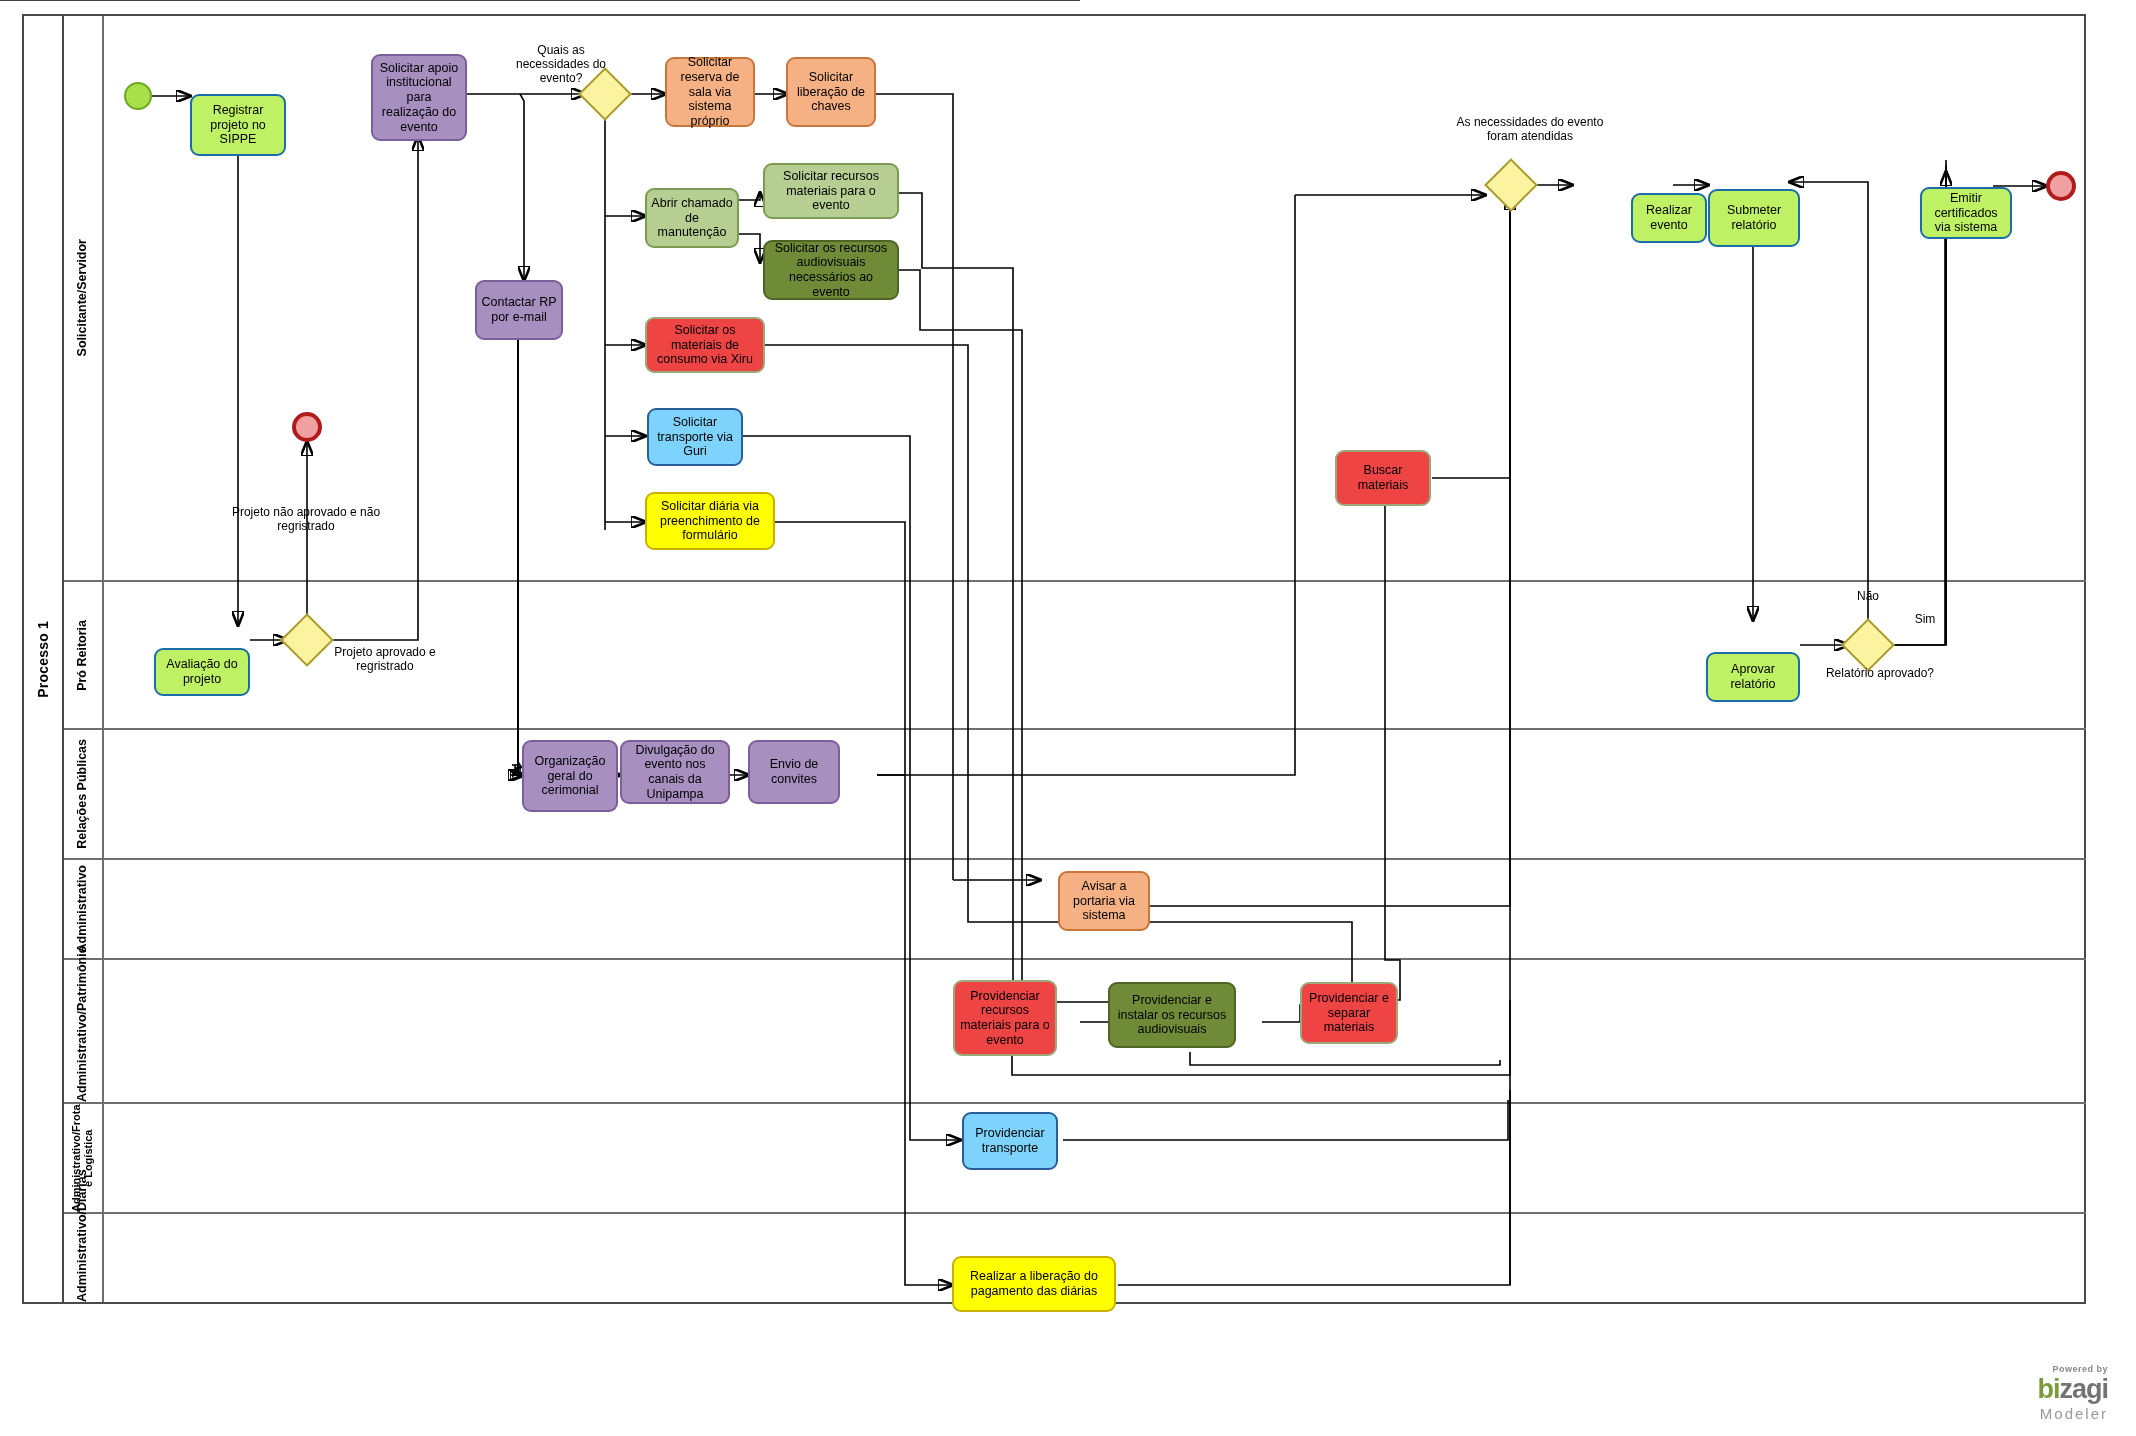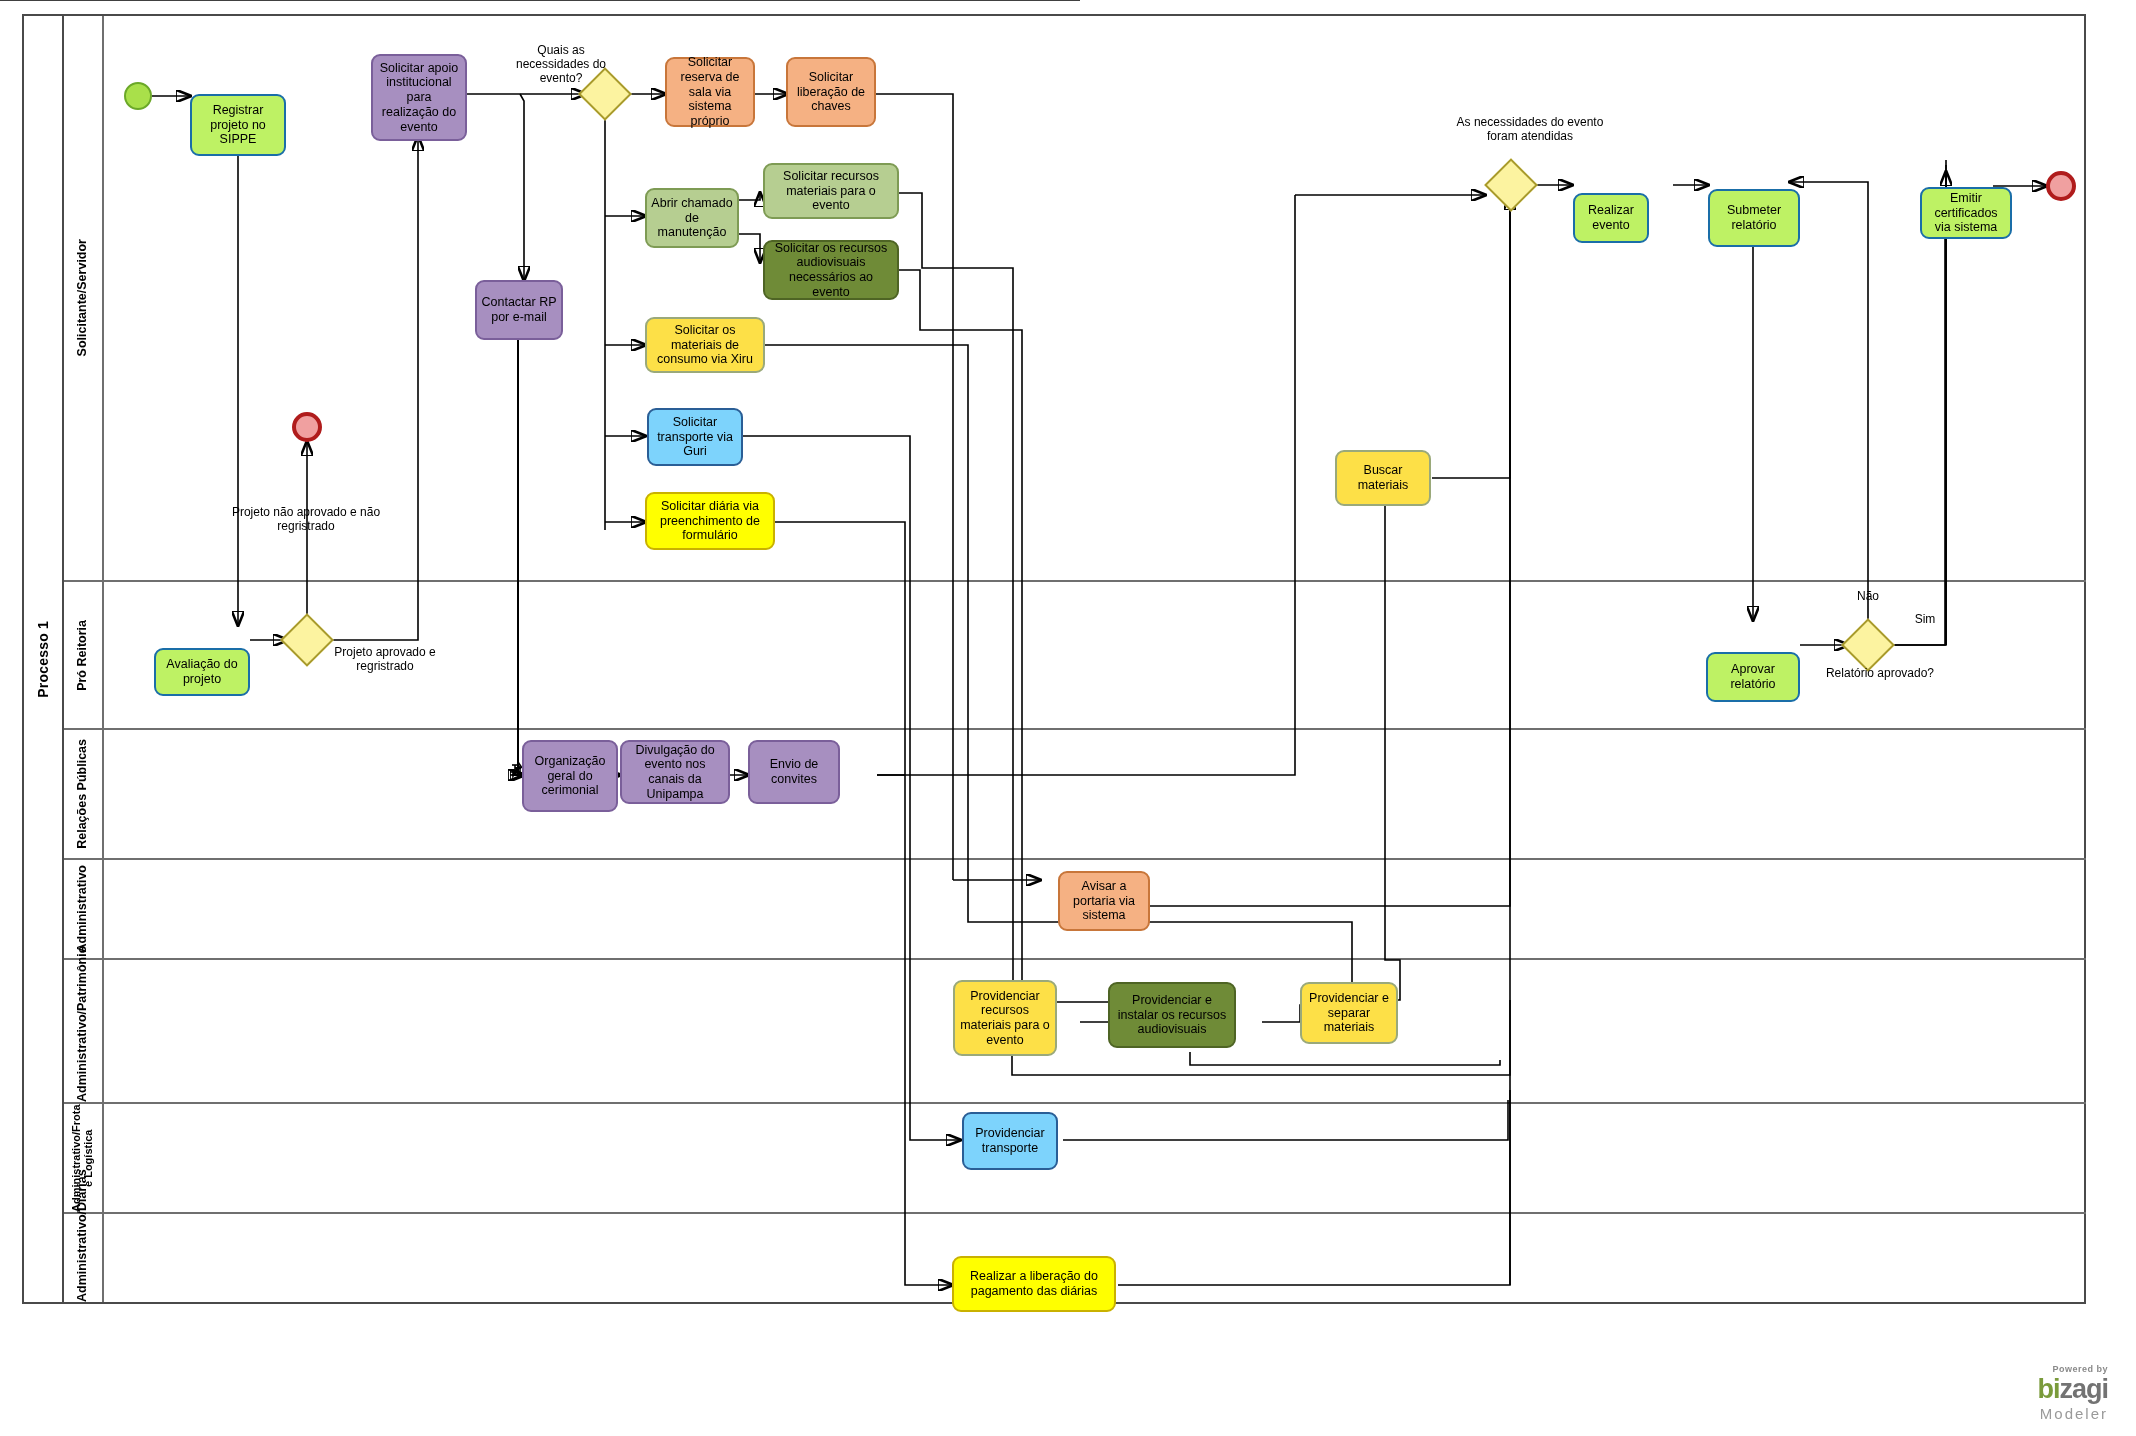--- a/index.html
+++ b/index.html
@@ -69,21 +69,21 @@
     font-size: 12.5px;
     line-height: 1.18;
     color: #000;
     padding: 2px 4px;
     z-index: 5;
   }
   .t-blue   { background: #bef264; border: 2px solid #1a6ea8; margin-top: 32px; }
   .t-purple { background: #a78fc0; border: 2px solid #7a5f9a; }
   .t-orange { background: #f5b183; border: 2px solid #c8763a; }
   .t-green  { background: #b6ce91; border: 2px solid #7e9b54; }
-  .t-green-l{ background: #fde047; border: 2px solid #9aa97a; }
+  .t-green-l{ background: #ef4444; border: 2px solid #9aa97a; }
   .t-green-d{ background: #6f8b37; border: 2px solid #4e6424; color: #000; }
   .t-dblue  { background: #7dd3fc; border: 2px solid #2a5e96; }
   .t-yellow { background: #ffff00; border: 2px solid #c9b100; }
 
   .gateway {
     position: absolute;
     width: 38px; height: 38px;
     background: #fcf3a0;
     border: 2px solid #a89a2c;
     transform: rotate(45deg);
@@ -384,21 +384,21 @@
   <div class="task t-green-l" style="left:1335px; top:450px; width:96px; height:56px;">
     <span>Buscar materiais</span>
   </div>
 
   <div class="note" style="left:1440px; top:116px; width:180px;">
     <span>As necessidades do evento foram atendidas</span>
   </div>
 
   <div class="gateway" style="left:1492px; top:166px;"></div>
 
-  <div class="task t-blue" style="left:1573px; top:161px; width:76px; height:50px;">
+  <div class="task t-blue" style="left:1631px; top:161px; width:76px; height:50px;">
     <span>Realizar evento</span>
   </div>
 
   <div class="task t-blue" style="left:1708px; top:157px; width:92px; height:58px;">
     <span>Submeter relatório</span>
   </div>
 
   <div class="task t-blue" style="left:1920px; top:155px; width:92px; height:52px;">
     <span>Emitir certificados via sistema</span>
   </div>

